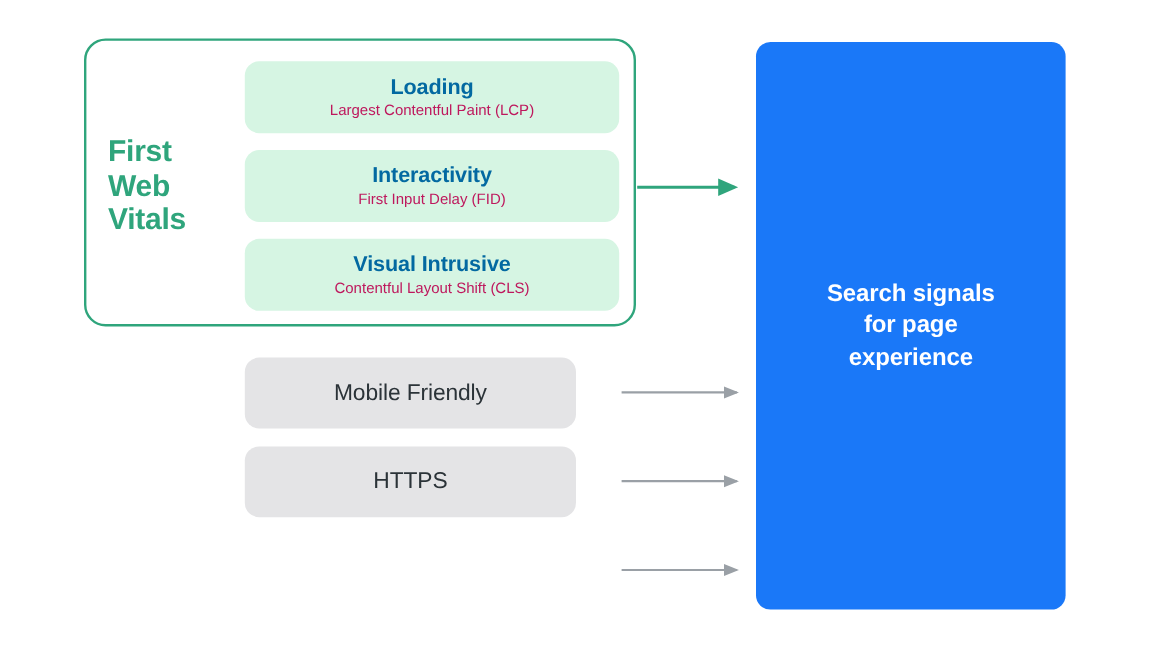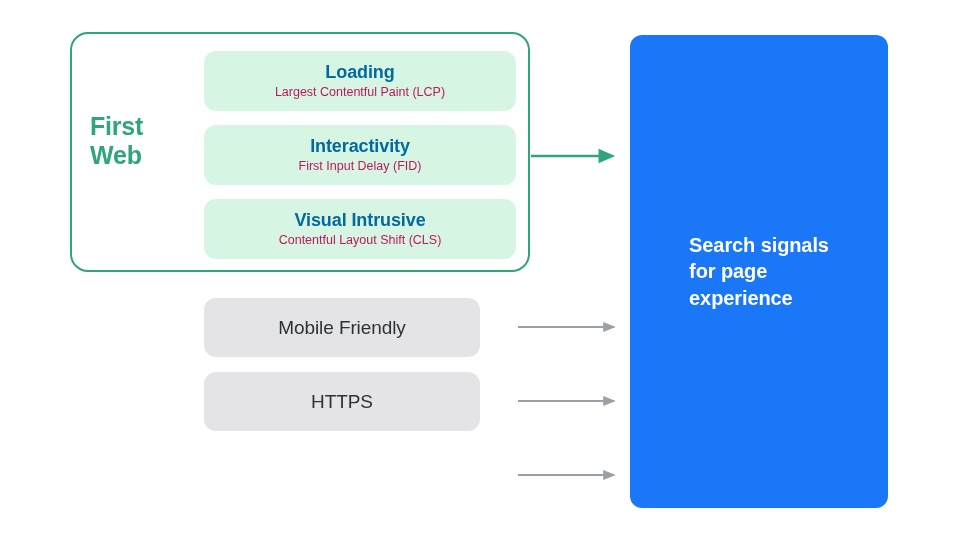--- a/index.html
+++ b/index.html
@@ -116,21 +116,21 @@
     display: flex;
     align-items: center;
     justify-content: center;
     box-sizing: border-box;
   }
   .blue-text {
     color: #ffffff;
     font-size: 20px;
     font-weight: bold;
     line-height: 1.32;
-    text-align: left;
+    text-align: center;
     letter-spacing: -0.1px;
     white-space: pre-line;
   }
 
   
   .arrow-svg {
     position: absolute;
     left: 0;
     top: 0;
     width: 960px;
@@ -141,20 +141,21 @@
 </head>
 <body>
 
 <div id="canvas">
 
   <div class="cwv-group"></div>
 
   <div class="cwv-label">
     <div>First</div>
     <div>Web</div>
+    <div>Vitals</div>
   </div>
 
   <div class="pill pill-1">
     <div class="pill-title">Loading</div>
     <div class="pill-sub">Largest Contentful Paint (LCP)</div>
   </div>
 
   <div class="pill pill-2">
     <div class="pill-title">Interactivity</div>
     <div class="pill-sub">First Input Delay (FID)</div>

